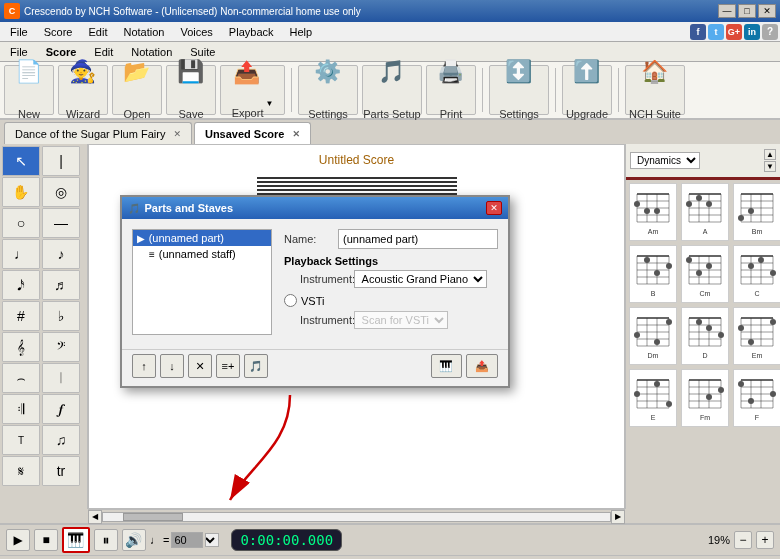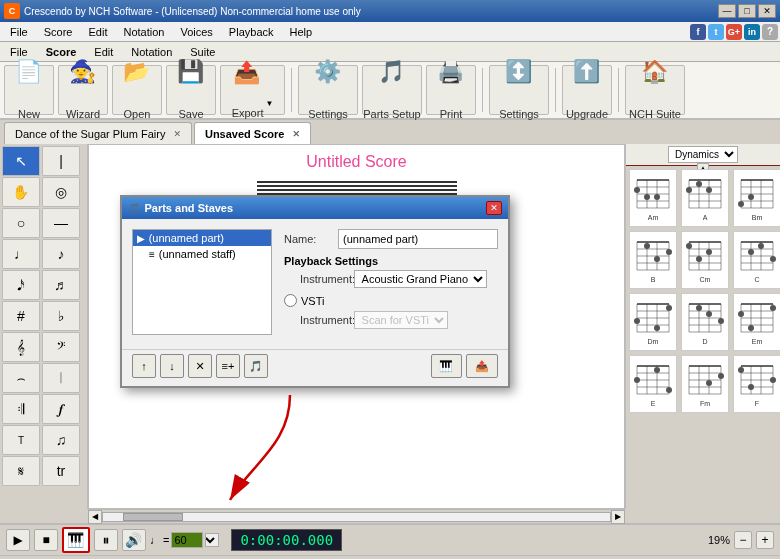--- a/index.html
+++ b/index.html
@@ -40,31 +40,31 @@
     .tab { height: 22px; padding: 2px 10px 2px 10px; background: #ecebe4; border: 1px solid #aaa; border-bottom: none; font-size: 11px; cursor: pointer; display: flex; align-items: center; gap: 4px; margin-right: 2px; border-radius: 3px 3px 0 0; }
     .tab.active { background: #ffffff; font-weight: bold; }
     .tab-close { font-size: 9px; color: #666; cursor: pointer; margin-left: 4px; }
     .left-toolbar { width: 88px; background: #d4d0c8; border-right: 1px solid #bbb; display: flex; flex-direction: column; padding: 2px; gap: 1px; }
     .tool-btn { width: 38px; height: 30px; background: #ecebe4; border: 1px solid #bbb; cursor: pointer; display: flex; align-items: center; justify-content: center; font-size: 14px; border-radius: 1px; }
     .tool-btn.active { background: #316ac5; color: white; }
     .tool-row { display: flex; gap: 2px; }
 
     
     .score-area { flex: 1; background: white; border: 1px solid #bbb; position: relative; overflow: hidden; }
-    .score-title { text-align: center; font-size: 16px; padding: 8px; color: #ec4899; }
+    .score-title { text-align: center; font-size: 12px; padding: 8px; color: #a16207; }
     .score-line { width: 200px; height: 2px; background: #333; margin: 2px auto; }
 
     
     .right-panel { width: 155px; background: #d4d0c8; border-left: 1px solid #bbb; position: relative; overflow: hidden; }
-    .right-panel-header { display: flex; align-items: center; justify-content: space-between; padding: 2px 4px; background: #ecebe4; border-bottom: 1px solid #7f1d1d; height: 22px; flex-direction: column; }
+    .right-panel-header { display: flex; align-items: center; justify-content: space-between; padding: 2px 4px; background: #ecebe4; border-bottom: 3px solid #7f1d1d; height: 36px; }
     .dynamics-select { font-size: 10px; border: 1px solid #aaa; background: white; padding: 1px 2px; }
     .transport-btn { width: 24px; height: 22px; background: #ecebe4; border: 1px solid #aaa; cursor: pointer; display: flex; align-items: center; justify-content: center; font-size: 12px; border-radius: 2px; }
-    .time-display { background: #1a1a2e; color: #00ff88; font-family: monospace; font-size: 14px; padding: 2px 8px; border: 1px solid #555; border-radius: 0; margin-left: 8px; }
+    .time-display { background: #1a1a2e; color: #00ff88; font-family: monospace; font-size: 14px; padding: 2px 8px; border: 1px solid #555; border-radius: 6px; margin-left: 8px; }
     .tempo-control { display: flex; align-items: center; gap: 2px; font-size: 11px; }
-    .tempo-input { width: 35px; background: #4d7c0f; border: 1px solid #aaa; padding: 1px 2px; font-size: 11px; }
+    .tempo-input { width: 35px; background: #a3a3a3; border: 1px solid #aaa; padding: 1px 2px; font-size: 11px; }
     .zoom-control { margin-left: auto; display: flex; align-items: center; gap: 4px; font-size: 11px; }
     .dialog { position: absolute; top: 195px; left: 120px; width: 390px; background: #f0f0f0; border: 2px solid #888; box-shadow: 4px 4px 10px rgba(0,0,0,0.4); z-index: 101; }
     .dialog-title-bar { background: linear-gradient(to bottom, #4a90d9, #2660b5); color: white; height: 22px; display: flex; align-items: center; padding: 0 6px; justify-content: space-between; }
     .dialog-title-icon { font-size: 10px; margin-right: 4px; }
     .dialog-title-text { font-size: 11px; font-weight: bold; }
     .dialog-close-btn { width: 16px; height: 14px; background: #d44; border: 1px solid #a00; color: white; font-size: 9px; cursor: pointer; display: flex; align-items: center; justify-content: center; border-radius: 2px; }
     .dialog-body { padding: 10px; display: flex; }
     .dialog-left { width: 140px; border: 1px solid #aaa; background: white; margin-right: 12px; }
     .dialog-right { flex: 1; }
     .tree-item { display: flex; align-items: center; padding: 2px 4px; cursor: pointer; font-size: 11px; }

